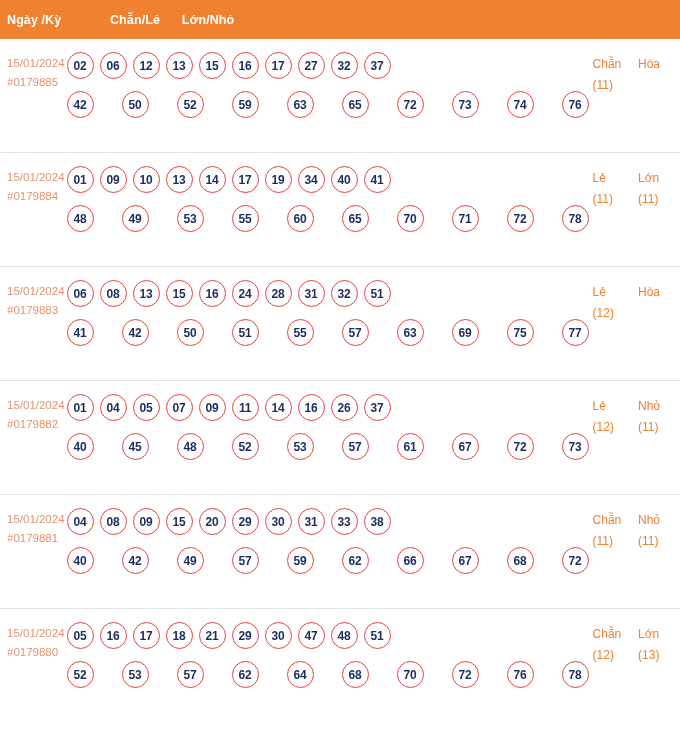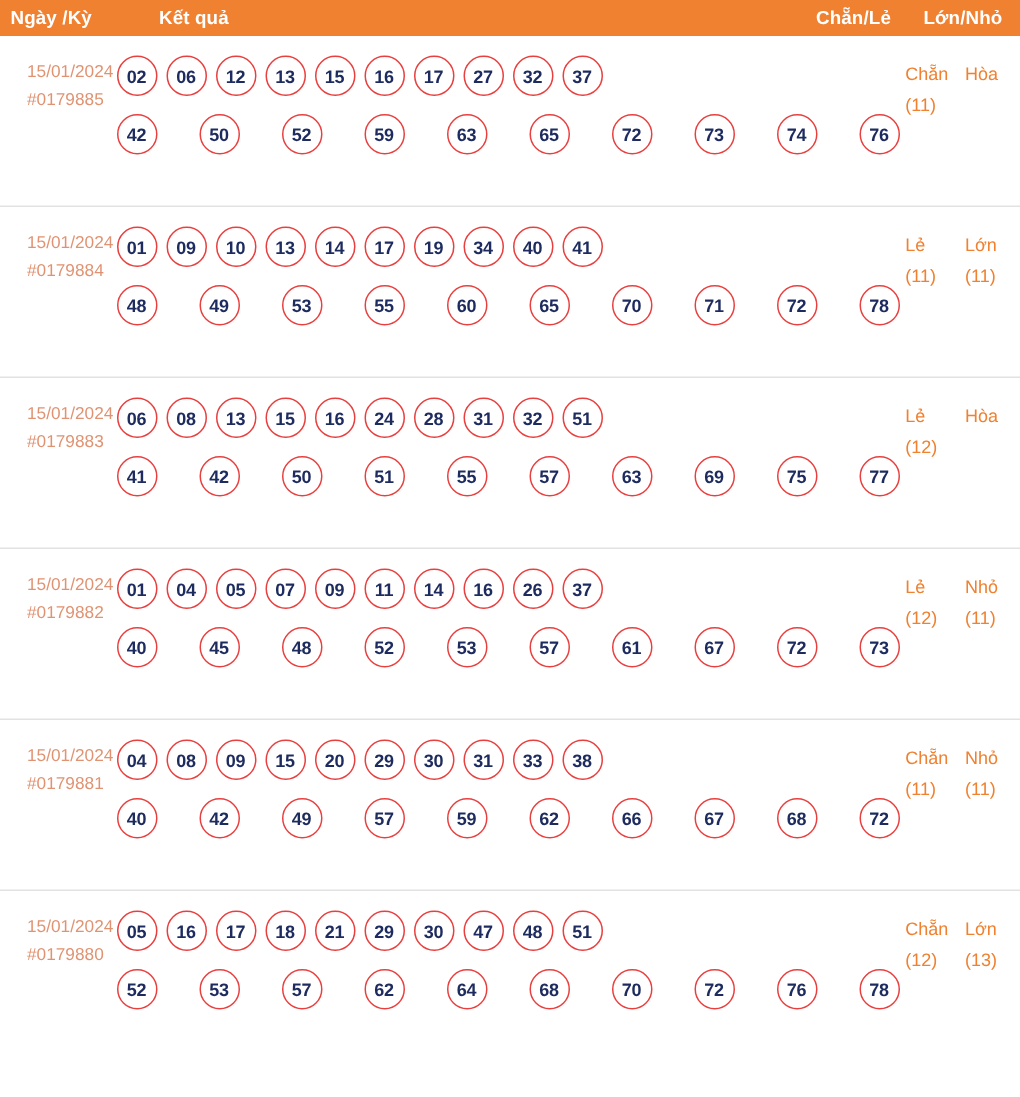--- a/index.html
+++ b/index.html
@@ -14,21 +14,21 @@
     width: 680px;
     height: 731px;
     background: #fff;
     position: relative;
   }
   
   .thead {
     display: flex;
     align-items: center;
     background: #ef8130;
-    height: 24px;
+    height: 39px;
     width: 100%;
   }
   .th {
     color: #ffffff;
     font-size: 12.5px;
     font-weight: bold;
     letter-spacing: 0.1px;
     white-space: nowrap;
   }
   .th-date   { width: 96px; padding-left: 7px; }
@@ -42,21 +42,21 @@
     align-items: flex-start;
     border-bottom: 1px solid #e2e2e2;
     min-height: 114px;
     padding-top: 13px;
     padding-bottom: 6px;
   }
   .row:last-child { border-bottom: none; }
 
   .cell-date {
     width: 96px;
-    padding-left: 18px;
+    padding-left: 7px;
     padding-top: 2px;
     color: #e09372;
     font-size: 11.5px;
     line-height: 19px;
     white-space: nowrap;
   }
   .cell-result {
     flex: 1 1 auto;
     padding-left: 2px;
     padding-right: 4px;
@@ -93,21 +93,20 @@
   .cell-size   { width: 72px; padding-right: 0; }
   .cnt { display: block; }
 </style>
 </head>
 <body>
 
 <div class="table-wrap">
 
   <div class="thead">
     <div class="th th-date">Ngày /Kỳ</div>
-    <div class="th th-result">Kết quả</div>
     <div class="th th-parity">Chẵn/Lẻ</div>
     <div class="th th-size">Lớn/Nhỏ</div>
   </div>
 
   <div id="rows-container">
       <div class="row">
         <div class="cell-date">
           <div>15/01/2024</div>
           <div>#0179885</div>
         </div>

